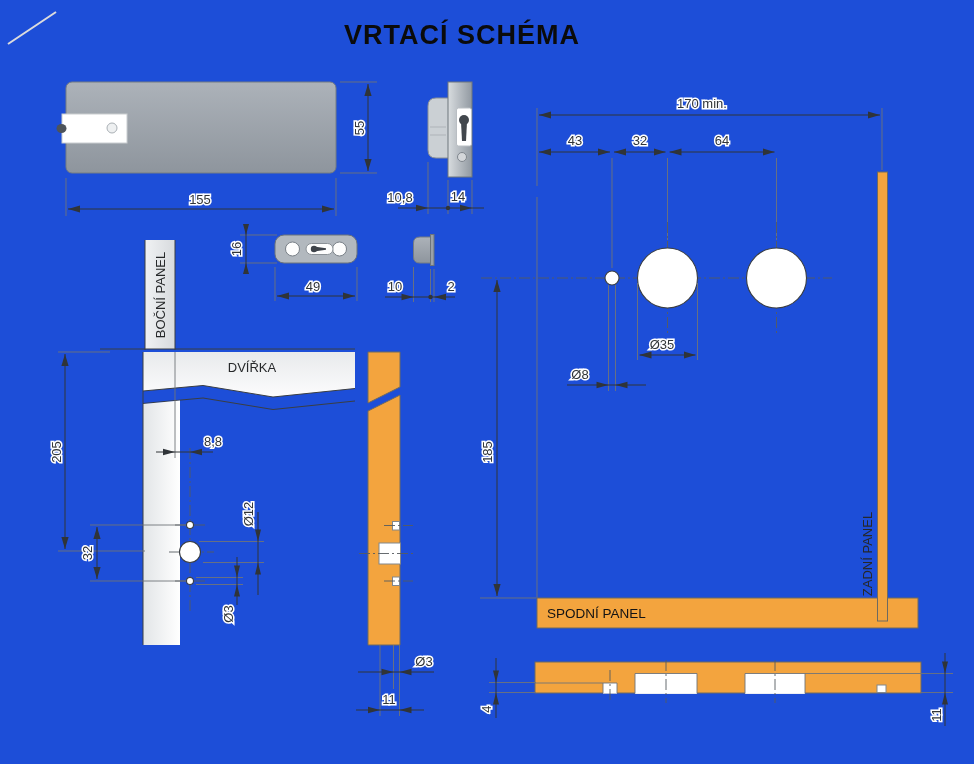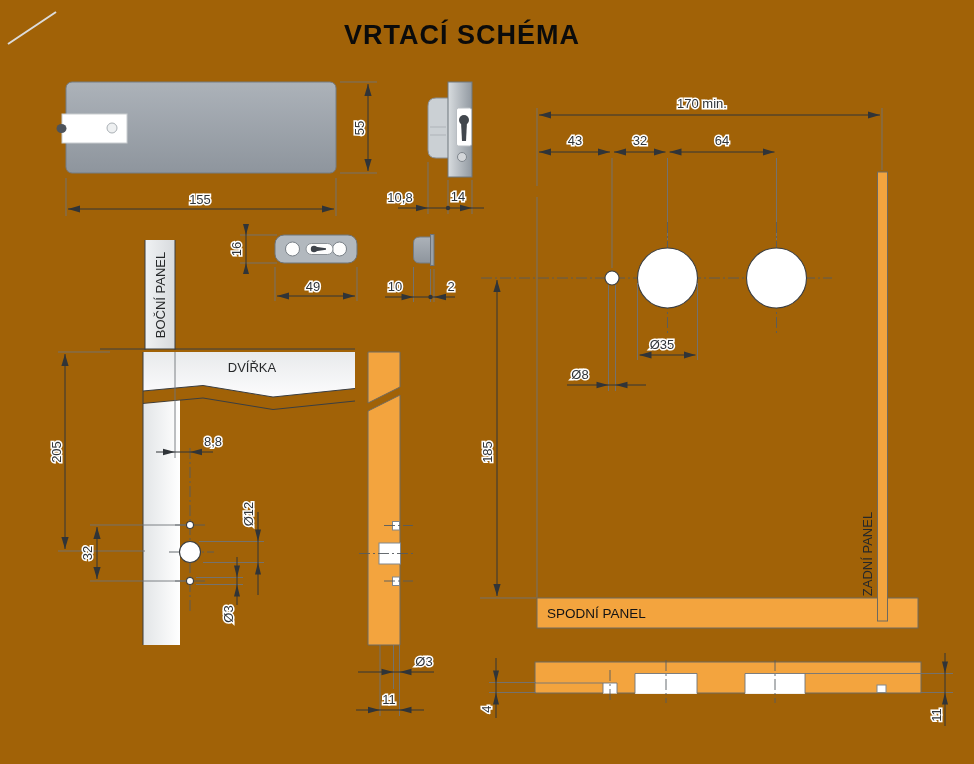--- a/index.html
+++ b/index.html
@@ -1,16 +1,16 @@
 <!DOCTYPE html>
 <html style="--accent_orange: #F3A43E; --body_gray: #9BA2AA; --line: #3A3E42;"><head>
 <meta charset="utf-8">
 <style>
   html,body{margin:0;padding:0;background:#fff;}
-  #canvas{position:relative;width:974px;height:764px;background:#a16207;overflow:hidden;
+  #canvas{position:relative;width:974px;height:764px;background:#1d4ed8;overflow:hidden;
           font-family:"Liberation Sans",sans-serif;}
   svg{position:absolute;left:0;top:0;}
   .orange{fill:var(--accent_orange,#F3A43E);stroke:#6e6a60;stroke-width:1;}
   .lnn{stroke:var(--line,#3A3E42);stroke-width:1;fill:none;}
   .dimline{stroke:#303438;stroke-width:1;fill:none;}
   .thin{stroke:#6f7479;stroke-width:0.9;fill:none;}
   .cdash{stroke:#565b60;stroke-width:0.9;fill:none;stroke-dasharray:11 3 2 3;}
   .circ{fill:#fff;stroke:var(--line,#3A3E42);stroke-width:1.1;}
   .hole{fill:#fff;stroke:#82878c;stroke-width:1;}
   .arr{fill:#303438;stroke:none;}

